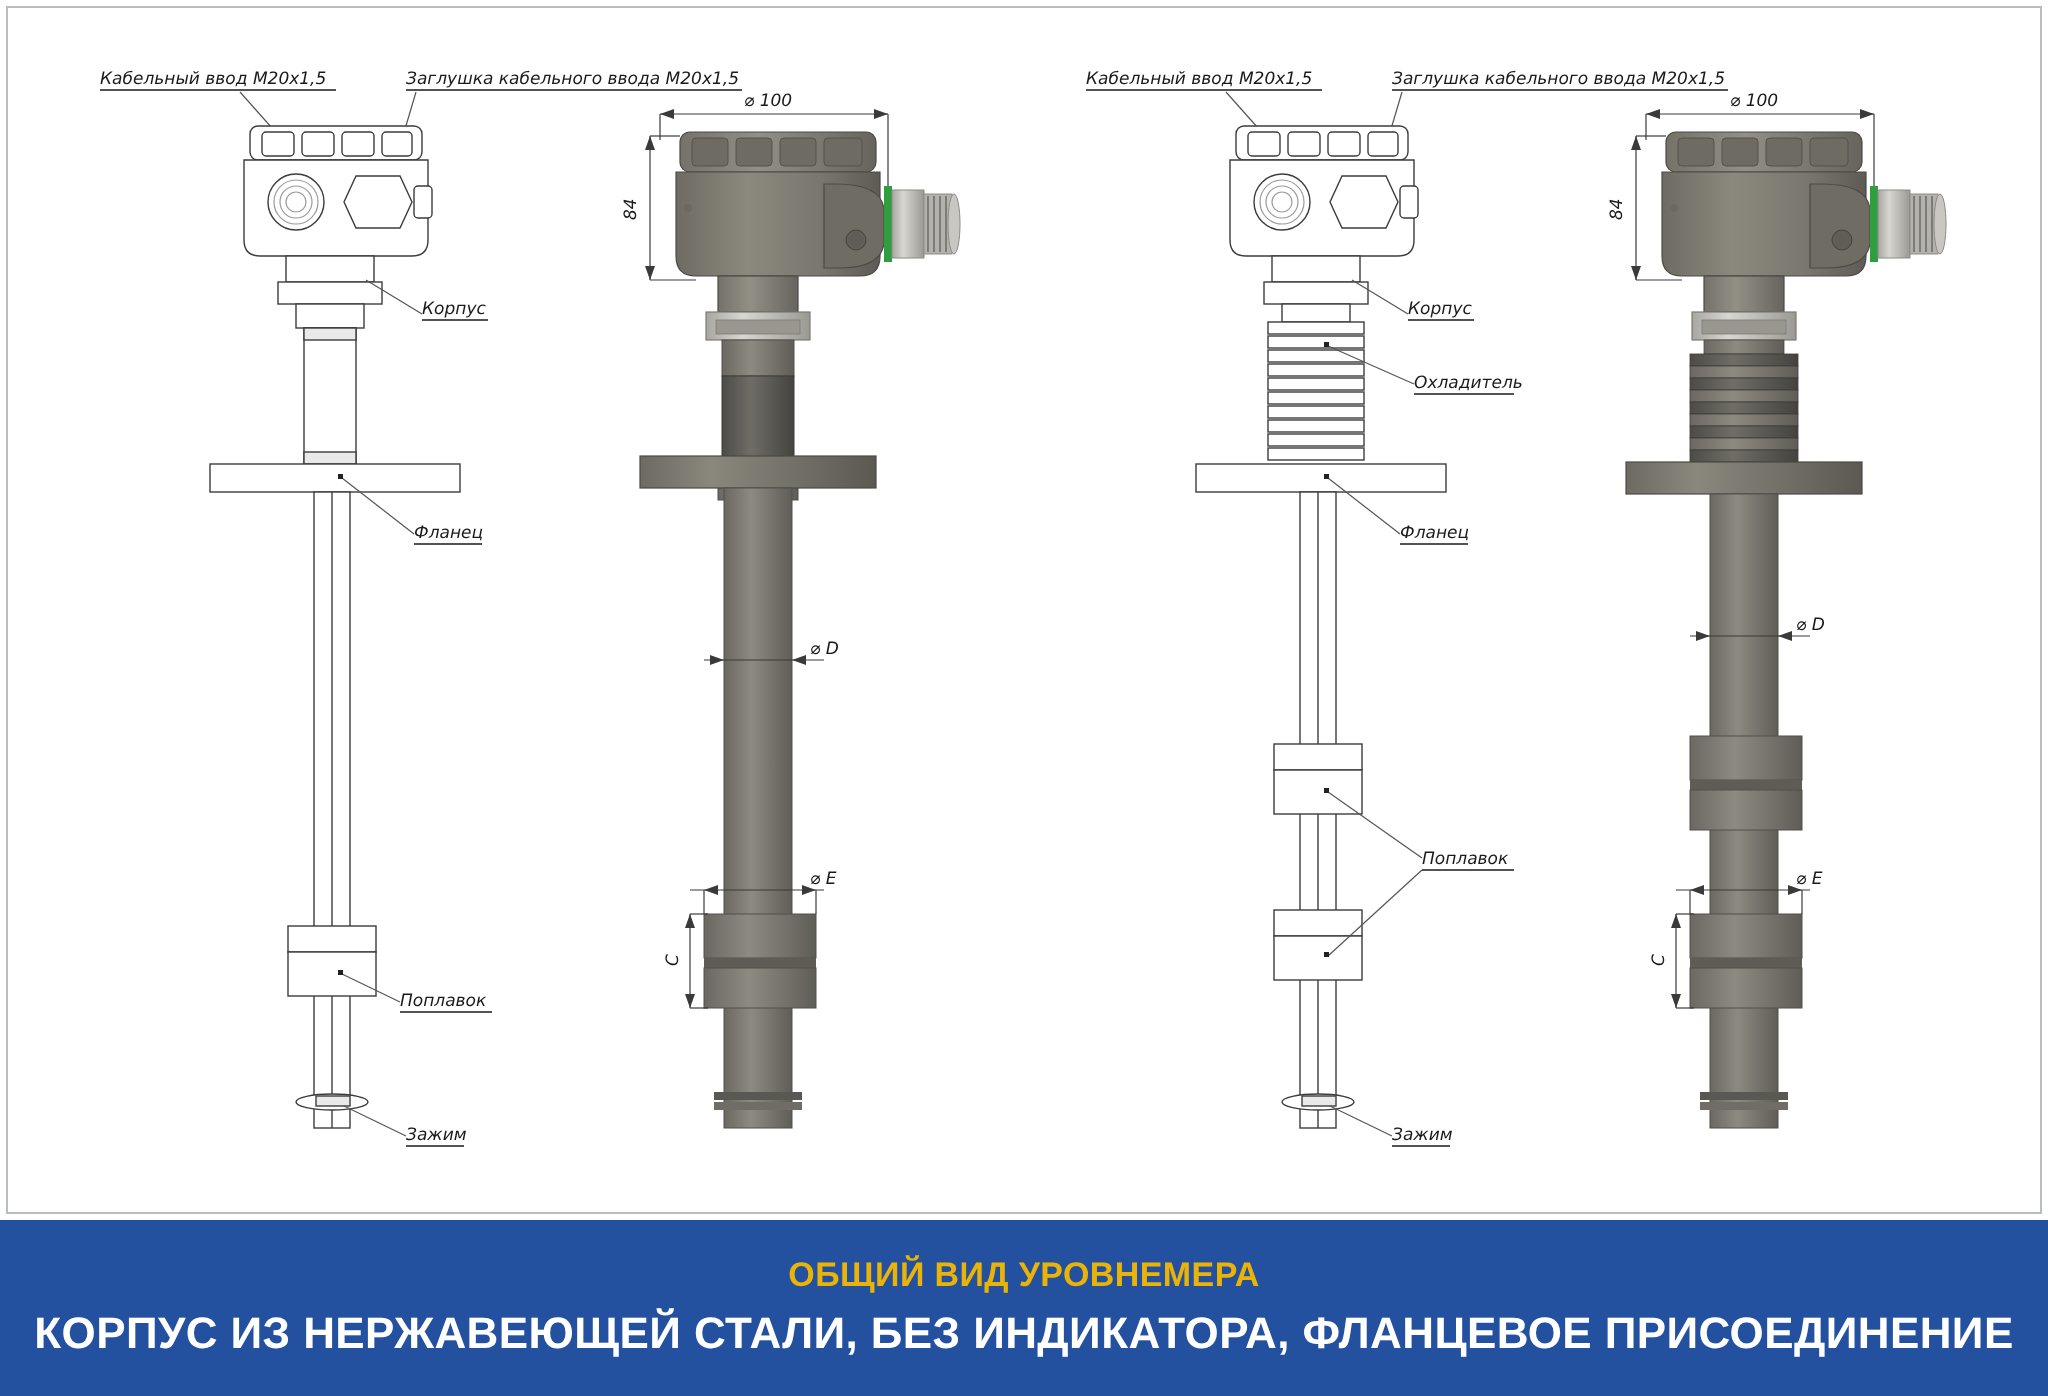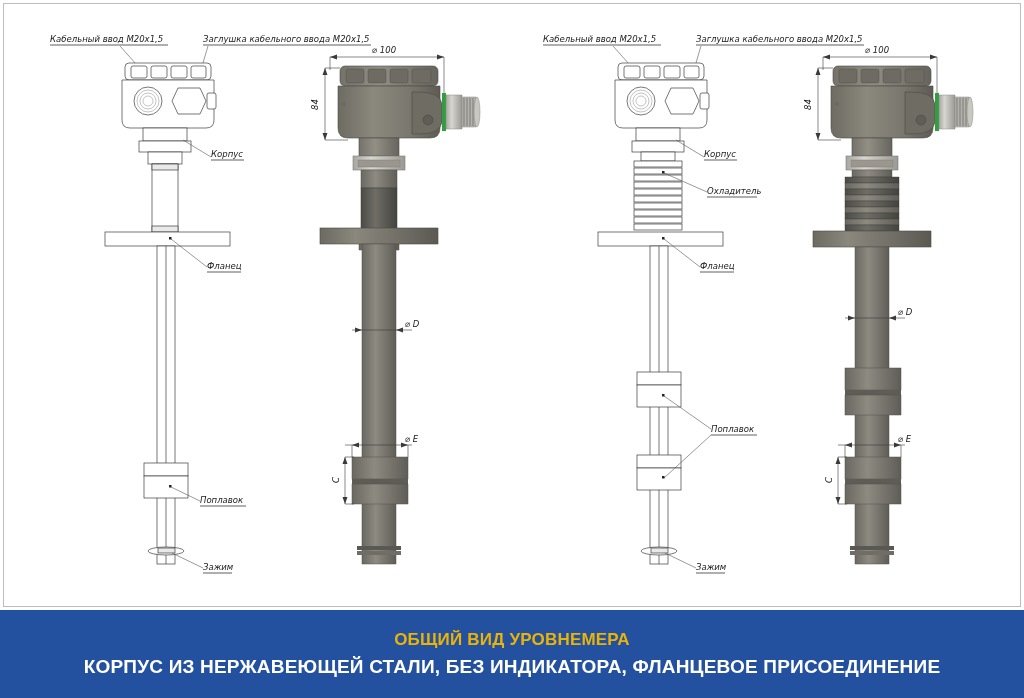--- a/index.html
+++ b/index.html
@@ -4,21 +4,21 @@
 <style>
   html,body{margin:0;padding:0;background:#ffffff;}
   body{width:1024px;height:698px;font-family:"Liberation Sans",sans-serif;overflow:hidden;}
   .page{position:relative;width:1024px;height:698px;background:#ffffff;box-sizing:border-box;}
   .frame{position:absolute;left:3px;top:3px;width:1018px;height:604px;border:1px solid #b9bdc2;box-sizing:border-box;background:#fff;}
   .canvas{position:absolute;left:0;top:0;width:1024px;height:610px;}
   svg.draw{position:absolute;left:0;top:0;width:1024px;height:610px;}
   .banner{position:absolute;left:0;top:610px;width:1024px;height:88px;background:#23509f;
           display:flex;flex-direction:column;align-items:center;justify-content:center;gap:6px;}
   .banner .line1{color:#eab308;font-weight:bold;font-size:17px;letter-spacing:0.2px;text-align:center;}
-  .banner .line2{color:#ffffff;font-weight:bold;font-size:19px;letter-spacing:0.2px;text-align:right;}
+  .banner .line2{color:#ffffff;font-weight:bold;font-size:22px;letter-spacing:0.2px;text-align:right;}
   .lbl{font-family:"DejaVu Sans",sans-serif;font-style:italic;font-size:8.5px;fill:#1a1a1a;}
   .dim{font-family:"DejaVu Sans",sans-serif;font-style:italic;font-size:8.5px;fill:#1a1a1a;}
   .ul{stroke:#1a1a1a;stroke-width:0.7;}
   .leader{stroke:#555;stroke-width:0.6;fill:none;}
   .dimline{stroke:#3a3a3a;stroke-width:0.6;fill:none;}
   .ln{stroke:#3c3c3c;stroke-width:0.7;fill:none;}
   .lnf{stroke:#3c3c3c;stroke-width:0.7;fill:#ffffff;}
   .lnl{stroke:#9a9a9a;stroke-width:0.6;fill:#ffffff;}
   .hatch{fill:#e9e9e9;stroke:#3c3c3c;stroke-width:0.7;}
 </style>

